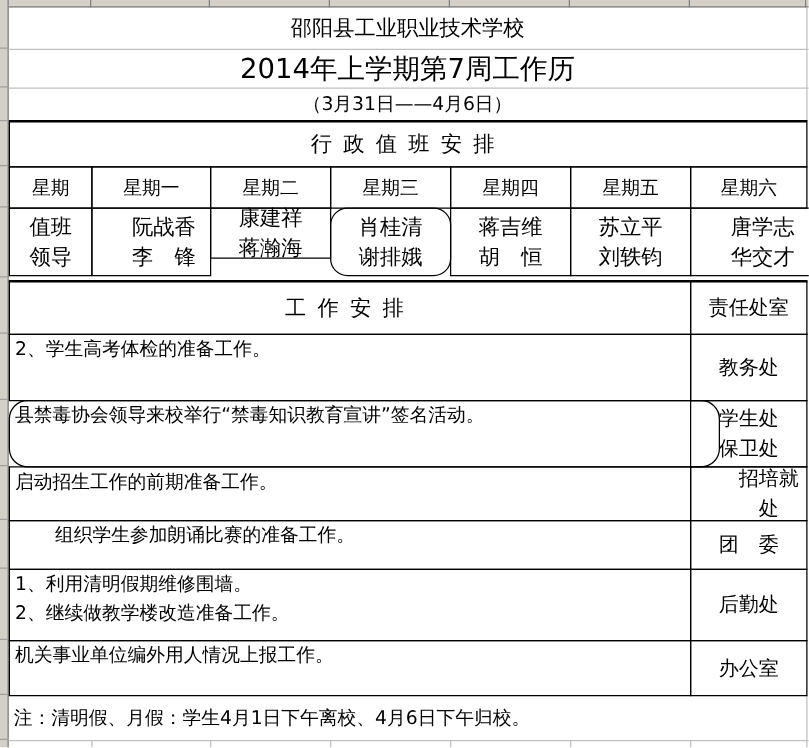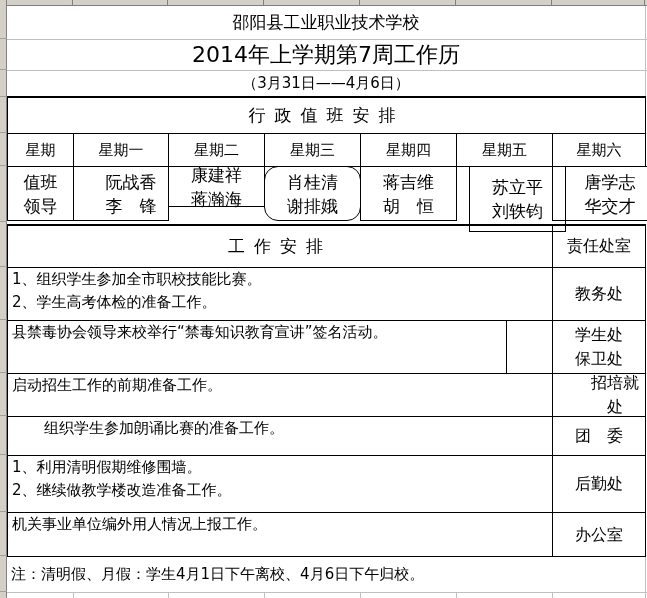--- a/index.html
+++ b/index.html
@@ -93,43 +93,42 @@
   <span>蒋瀚海</span>
 </div>
 <div class="cell names b-thin" style="left:264px;top:166px;width:97px;height:55px;border-radius:14px;">
   <span>肖桂清</span>
   <span>谢排娥</span>
 </div>
 <div class="cell names b-thin" style="left:360px;top:166px;width:97px;height:55px;">
   <span>蒋吉维</span>
   <span>胡　恒</span>
 </div>
-<div class="cell names b-thin" style="left:469px;top:166px;width:97px;height:66px;">
+<div class="cell names b-thin" style="left:456px;top:166px;width:97px;height:55px;">
   <span>苏立平</span>
   <span>刘轶钧</span>
 </div>
 <div class="cell names b-thin" style="left:552px;top:166px;width:116px;height:55px;">
   <span>唐学志</span>
   <span>华交才</span>
 </div>
 
 <div style="position:absolute;left:7px;top:224px;width:639px;border-top:2px solid #000;"></div>
 
 <div class="cell sect b-thin" style="left:7px;top:225px;width:546px;height:43px;border-top:none;">工作安排</div>
 <div class="cell t3 b-thin" style="left:552px;top:225px;width:94px;height:43px;border-top:none;font-size:16px;">责任处室</div>
 
 <div class="cell task b-thin" style="left:7px;top:267px;width:546px;height:54px;">
-  <span>1、组织学生参加全市职校技能比赛。</span>
   <span>2、学生高考体检的准备工作。</span>
 </div>
 <div class="cell dept b-thin" style="left:552px;top:267px;width:94px;height:54px;">
   <span>教务处</span>
 </div>
 
-<div class="cell task b-thin" style="left:7px;top:320px;width:500px;height:54px;">
+<div class="cell task b-thin" style="left:7px;top:320px;width:569px;height:54px;border-radius:15px;">
   <span>县禁毒协会领导来校举行“禁毒知识教育宣讲”签名活动。</span>
 </div>
 <div class="cell dept b-thin" style="left:552px;top:320px;width:94px;height:54px;">
   <span>学生处</span>
   <span>保卫处</span>
 </div>
 
 <div class="cell task b-thin" style="left:7px;top:373px;width:546px;height:44px;">
   <span>启动招生工作的前期准备工作。</span>
 </div>

